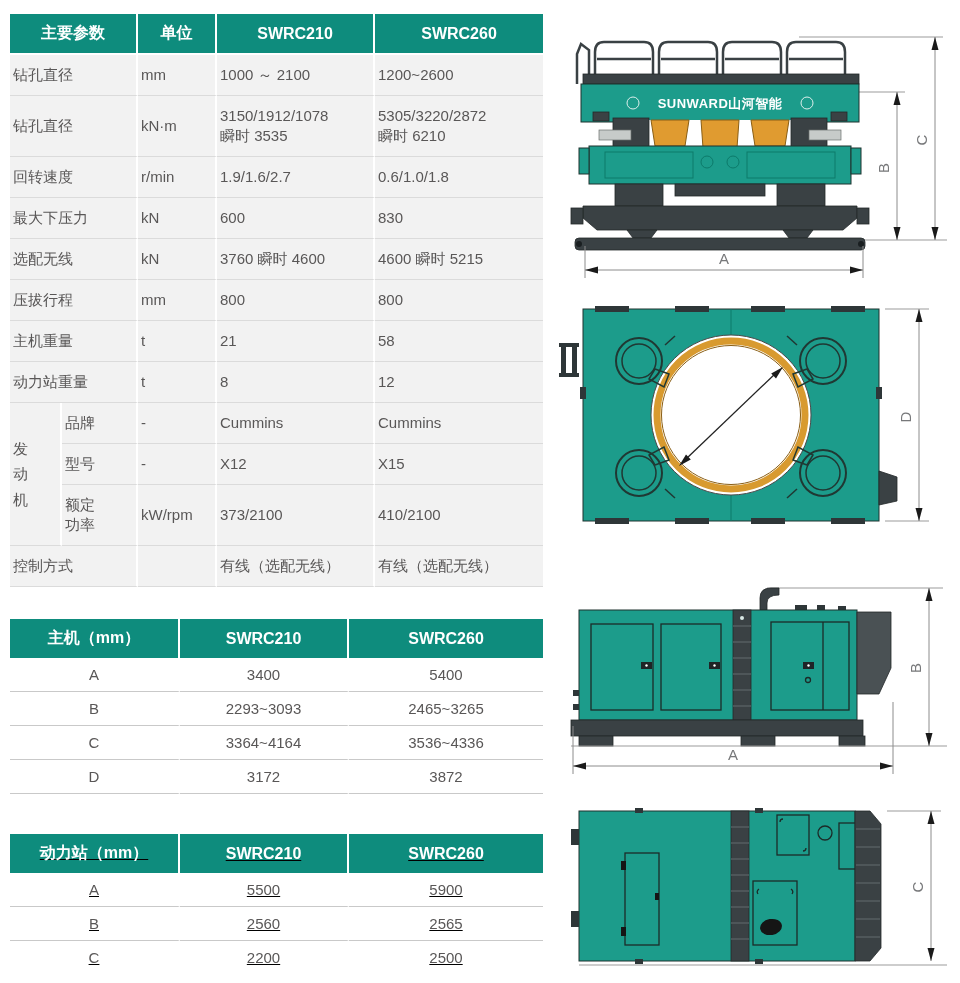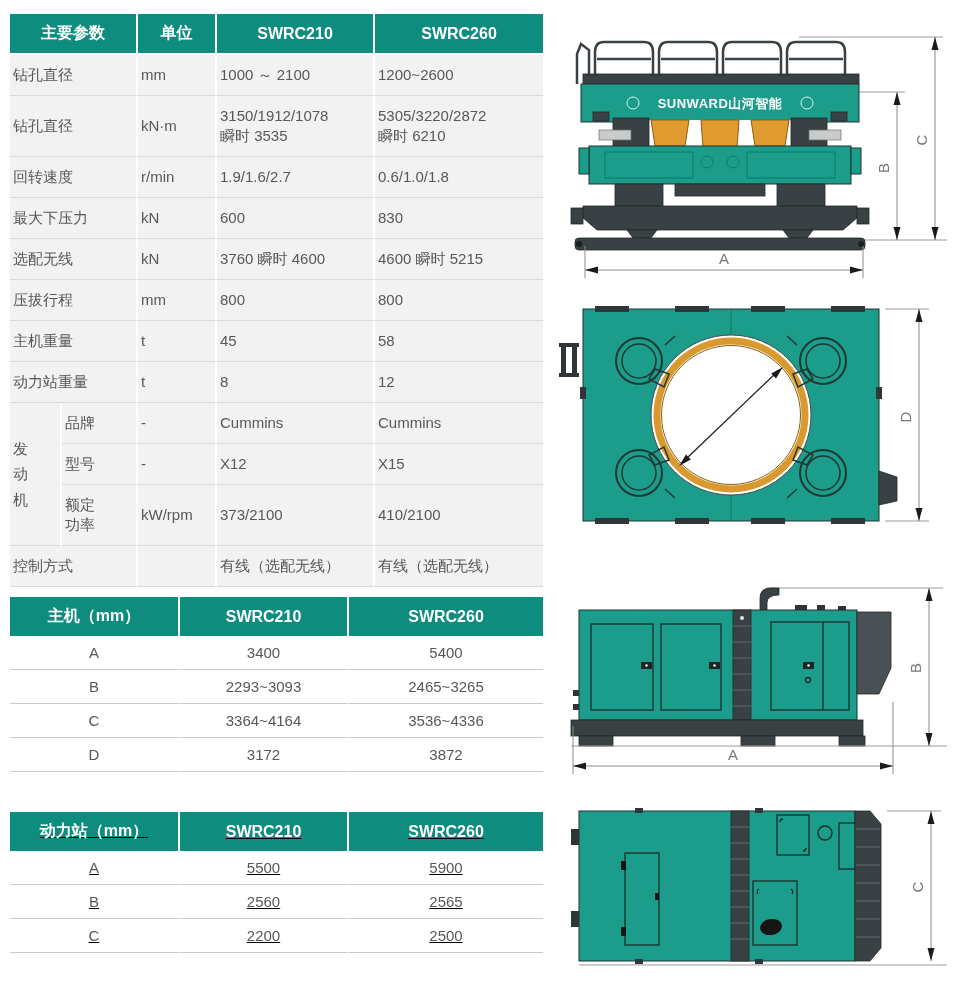--- a/index.html
+++ b/index.html
@@ -10,21 +10,21 @@
   .spec{left:10px;top:14px;width:533px;}
   .spec th{background:#0E8C7D;color:#fff;font-size:16px;font-weight:700;text-align:center;
            padding:9px 2px;border-right:2px solid #fff;border-bottom:2px solid #fff;}
   .spec th:last-child{border-right:none;}
   .spec td{background:#F2F2F2;color:#595757;font-size:15px;text-align:left;
            padding:10px 3px;border-right:2px solid #fff;border-bottom:1px solid #DBDBDB;
            white-space:pre-line;line-height:20px;}
   .spec td:last-child{border-right:none;}
   .spec td.eng{line-height:1.7;}
   
-  .dim{left:10px;width:533px;}
+  .dim{left:10px;width:533px;margin-top:22px;}
   .dim-host{top:597px;}
   .dim-power{top:812px;text-decoration:underline;}
   .dim th{background:#0E8C7D;color:#fff;font-size:16px;font-weight:700;text-align:center;
           padding:9px 2px;border-right:2px solid #fff;}
   .dim th:last-child{border-right:none;}
   .dim td{background:#fff;color:#595757;font-size:15px;text-align:center;padding:8px 3px;
           border-right:2px solid #fff;border-bottom:1px solid #C9C9C9;}
   .dim td:last-child{border-right:none;}
   
   .drawing{position:absolute;}
@@ -104,21 +104,21 @@
         </tr>
         <tr>
           <td colspan="2">压拔行程</td>
           <td>mm</td>
           <td>800</td>
           <td>800</td>
         </tr>
         <tr>
           <td colspan="2">主机重量</td>
           <td>t</td>
-          <td>45</td>
+          <td>21</td>
           <td>58</td>
         </tr>
         <tr>
           <td colspan="2">动力站重量</td>
           <td>t</td>
           <td>8</td>
           <td>12</td>
         </tr>
         <tr>
           <td rowspan="3" class="eng">发

